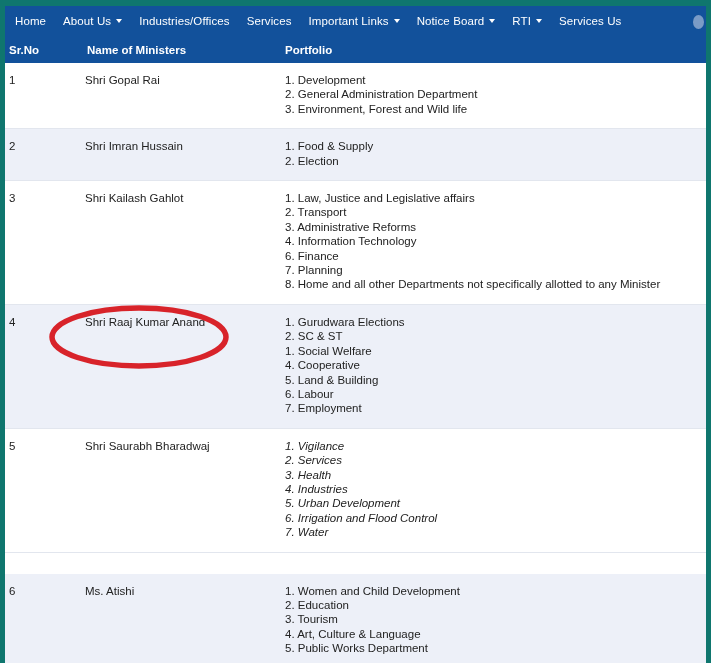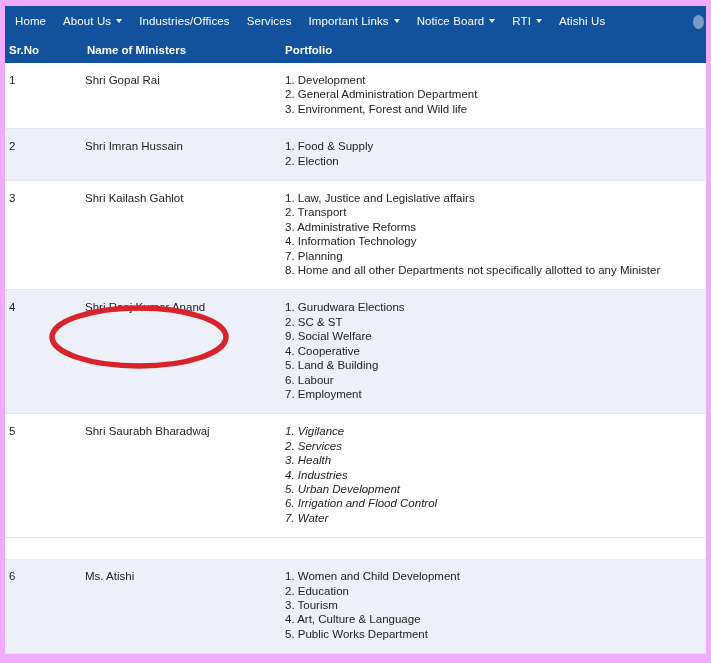--- a/index.html
+++ b/index.html
@@ -13,21 +13,21 @@
     overflow: hidden;
     font-family: "Liberation Sans", sans-serif;
     color: #222222;
     position: relative;
   }
   #page {
     position: relative;
     width: 711px;
     height: 663px;
     overflow: hidden;
-    background: #f0abfc;
+    background: #0f766e;
   }
 
   
   .navbar {
     position: absolute;
     left: 5px;
     top: 6px;
     width: 701px;
     height: 30px;
     background: #12519b;
@@ -179,21 +179,21 @@
     </div>
     <div class="nav-item">
       <span>Notice Board</span>
       <span class="caret"></span>
     </div>
     <div class="nav-item">
       <span>RTI</span>
       <span class="caret"></span>
     </div>
     <div class="nav-item">
-      <span>Atishi Us</span>
+      <span>Services Us</span>
     </div>
     <div class="nav-edge"></div>
   </div>
 
   <div class="table">
 
     <div class="thead">
       <div class="c-sr">Sr.No</div>
       <div class="c-name">Name of Ministers</div>
       <div class="c-port">Portfolio</div>
@@ -219,32 +219,33 @@
     </div>
 
     <div class="row plain">
       <div class="c-sr">3</div>
       <div class="c-name">Shri Kailash Gahlot</div>
       <div class="c-port row-pad-3">
         <div class="port-line">1. Law, Justice and Legislative affairs</div>
         <div class="port-line">2. Transport</div>
         <div class="port-line">3. Administrative Reforms</div>
         <div class="port-line">4. Information Technology</div>
+        <div class="port-line">6. Finance</div>
         <div class="port-line">7. Planning</div>
         <div class="port-line">8. Home and all other Departments not specifically allotted to any Minister</div>
       </div>
     </div>
 
     <div class="row alt">
       <div class="c-sr">4</div>
       <div class="c-name">Shri Raaj Kumar Anand</div>
       <div class="c-port row-pad-4">
         <div class="port-line">1. Gurudwara Elections</div>
         <div class="port-line">2. SC &amp; ST</div>
-        <div class="port-line">9. Social Welfare</div>
+        <div class="port-line">1. Social Welfare</div>
         <div class="port-line">4. Cooperative</div>
         <div class="port-line">5. Land &amp; Building</div>
         <div class="port-line">6. Labour</div>
         <div class="port-line">7. Employment</div>
       </div>
     </div>
 
     <div class="row plain">
       <div class="c-sr">5</div>
       <div class="c-name">Shri Saurabh Bharadwaj</div>

